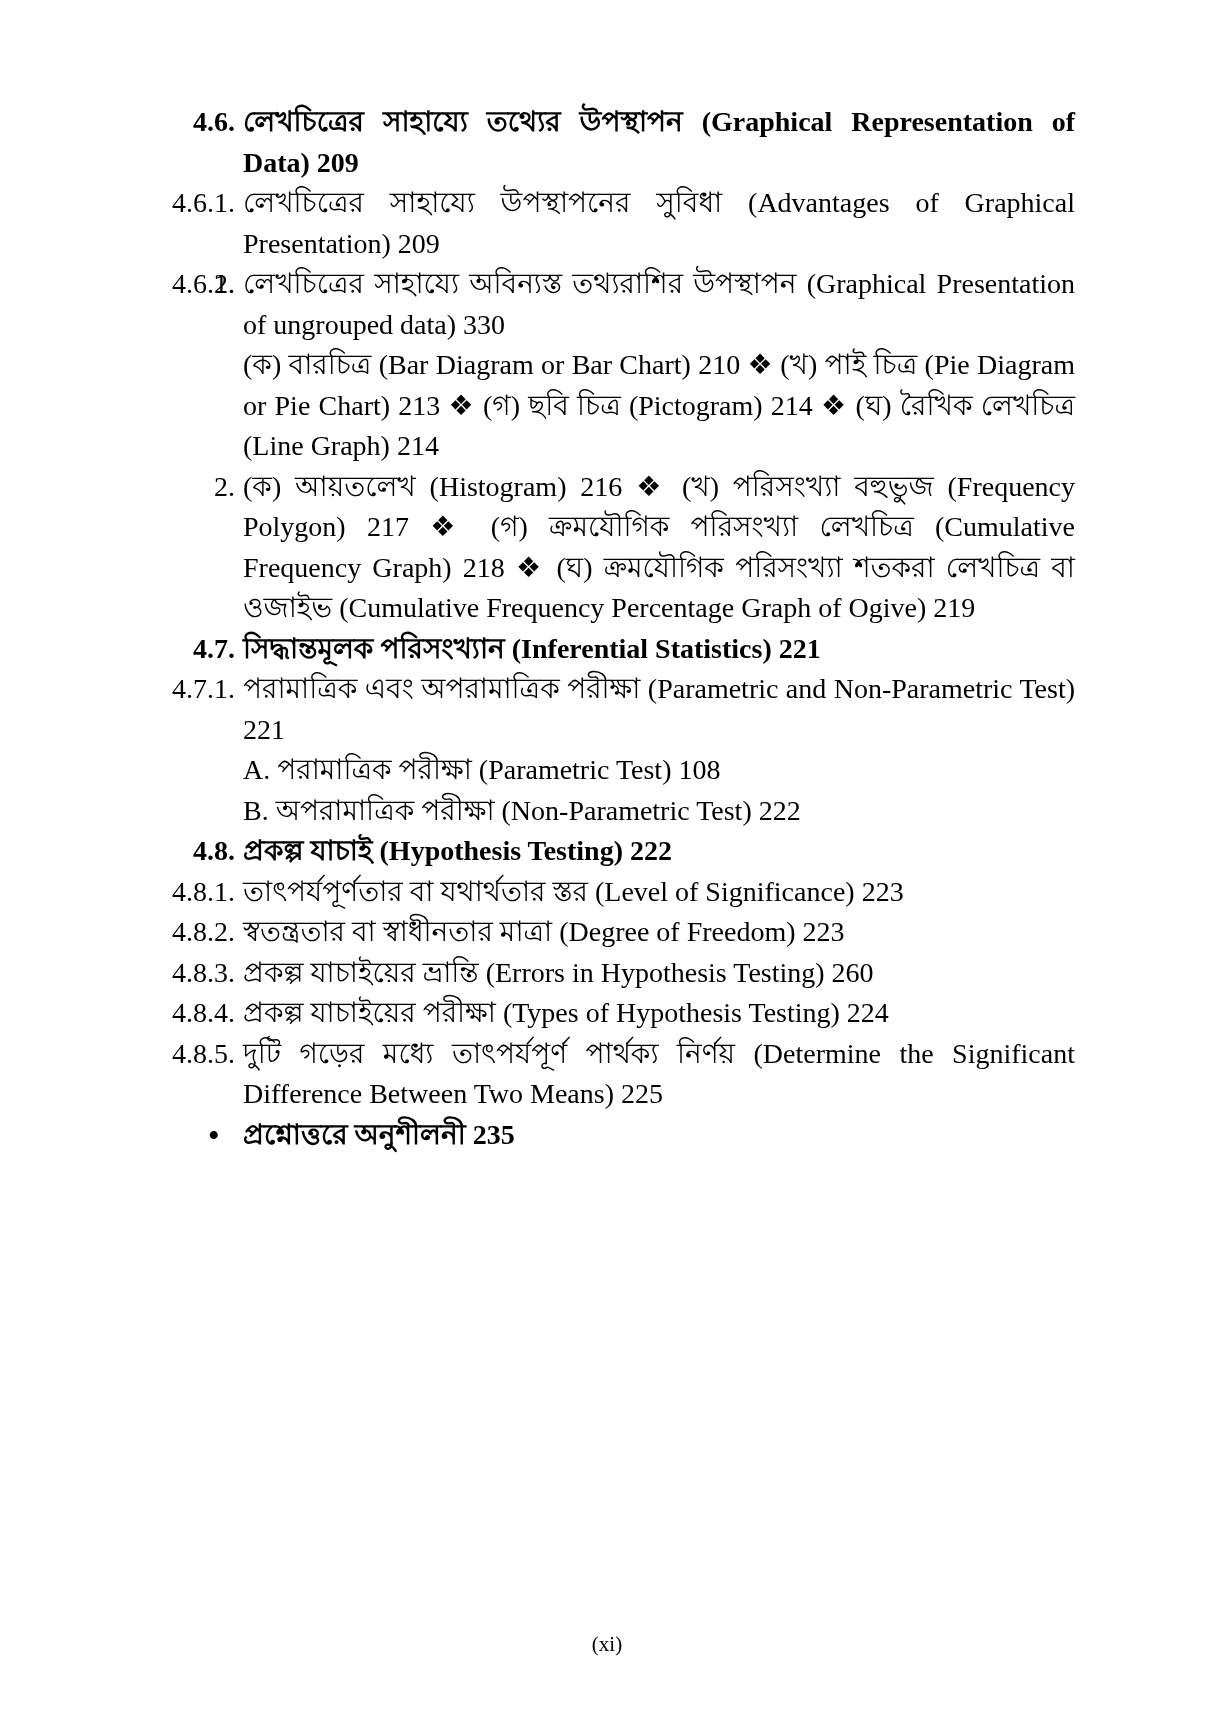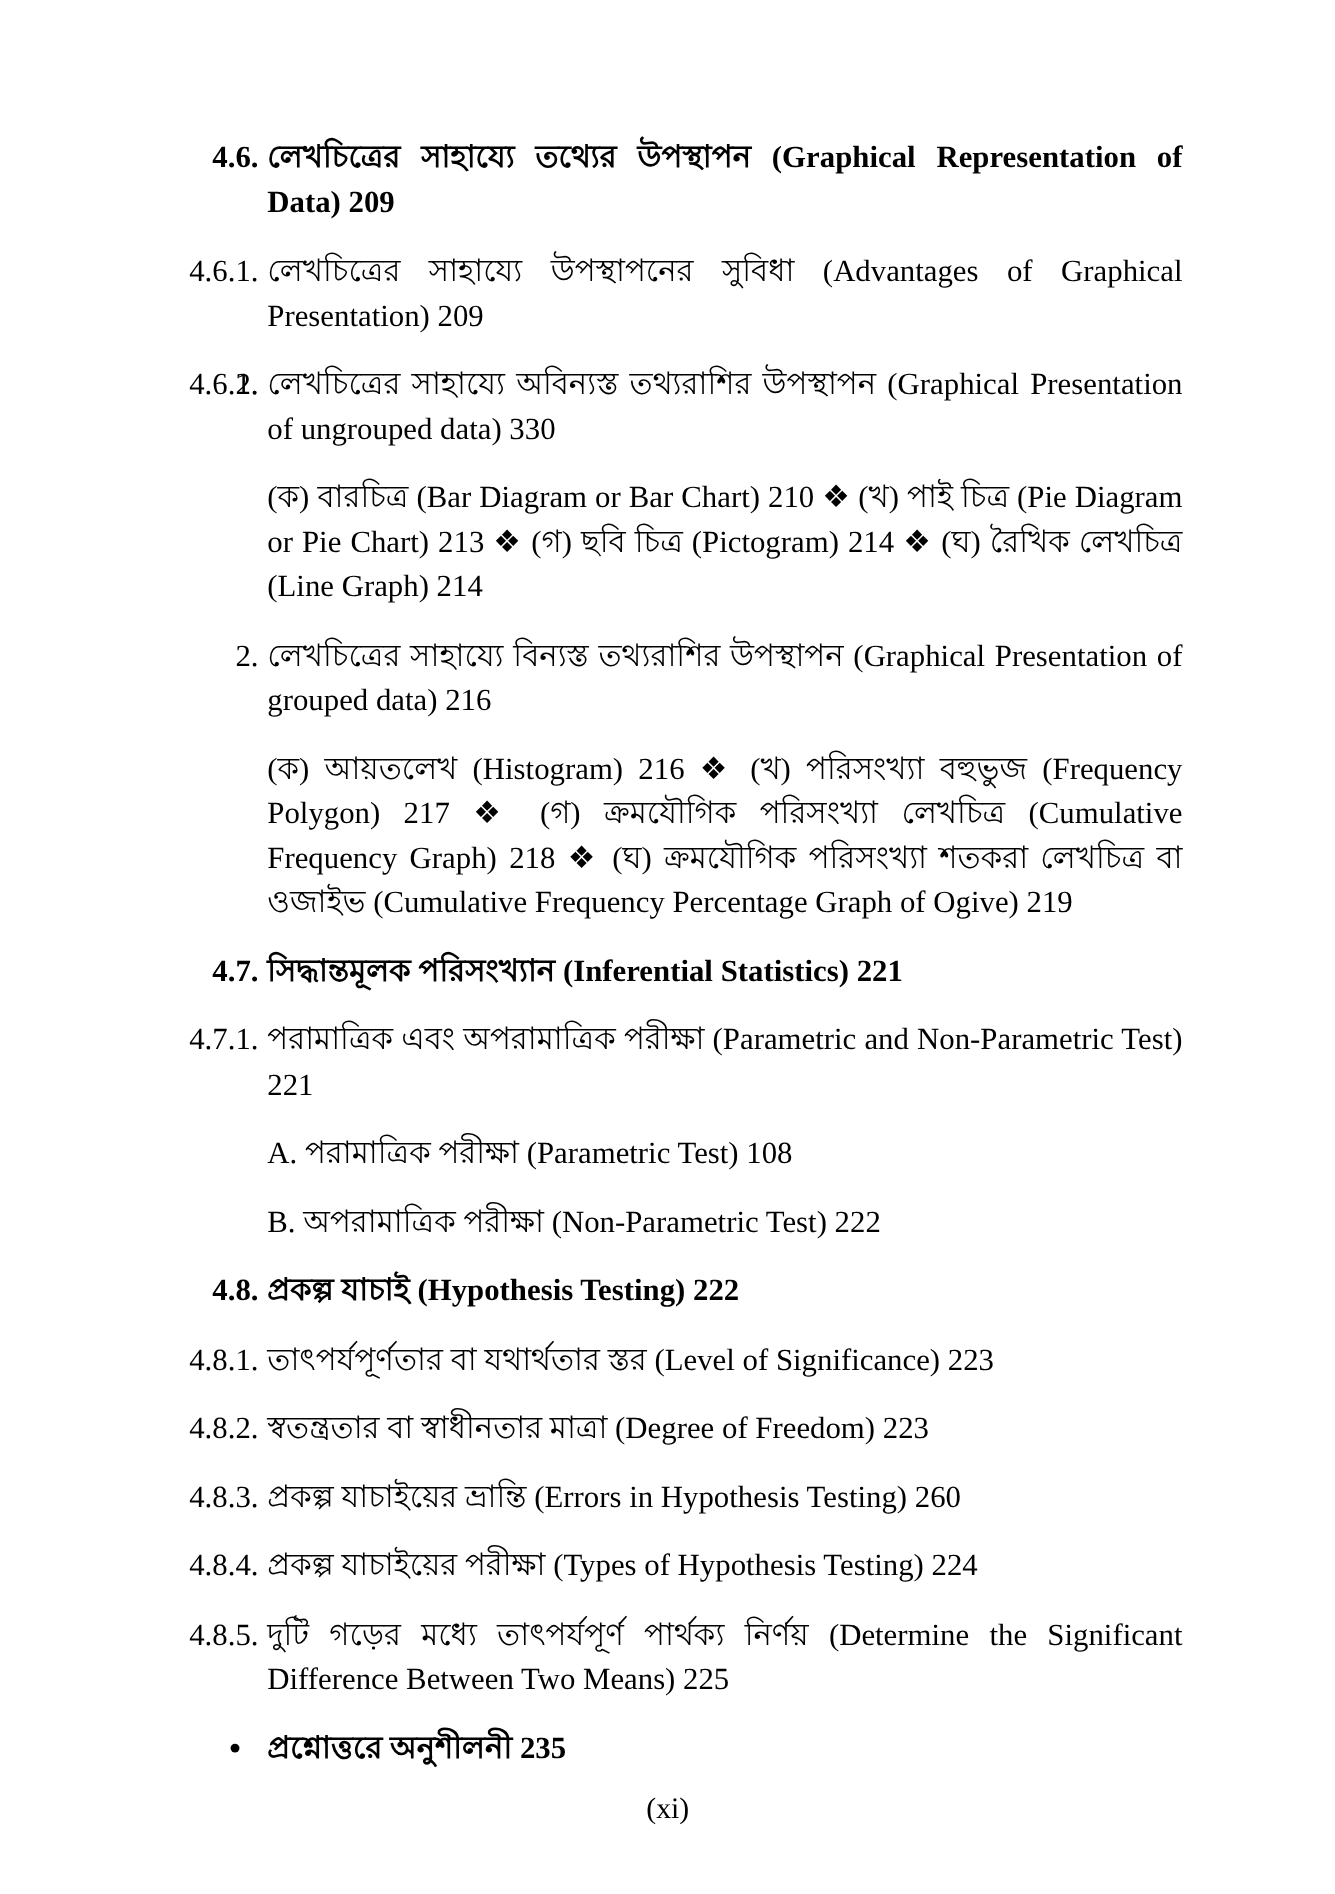--- a/index.html
+++ b/index.html
@@ -26,21 +26,20 @@
     top: 102px;
     width: 920px;
     font-size: 28px;
     line-height: 40.5px;
   }
   .entry {
     position: relative;
     padding-left: 88px;
     text-align: justify;
     text-justify: inter-word;
-    margin-top: 22px;
   }
   .entry .label {
     position: absolute;
     left: 0;
     top: 0;
     width: 80px;
     text-align: right;
     white-space: nowrap;
   }
   .entry.bold {
@@ -50,21 +49,21 @@
     box-sizing: border-box;
     padding-right: 16px;
     font-size: 30px;
   }
   .page-footer {
     position: absolute;
     top: 1626px;
     left: 0;
     width: 1214px;
     text-align: center;
-    font-size: 27px;
+    font-size: 21px;
     line-height: 36px;
   }
 </style>
 </head>
 <body>
 
 <div class="page">
 
   <main class="toc" id="toc-list">
 
@@ -87,21 +86,20 @@
       <span class="text">লেখচিত্রের সাহায্যে অবিন্যস্ত তথ্যরাশির উপস্থাপন (Graphical Presentation of ungrouped data) 330</span>
     </div>
 
     <div class="entry">
       <span class="label"></span>
       <span class="text">(ক) বারচিত্র (Bar Diagram or Bar Chart) 210 ❖ (খ) পাই চিত্র (Pie Diagram or Pie Chart) 213 ❖ (গ) ছবি চিত্র (Pictogram) 214 ❖ (ঘ) রৈখিক লেখচিত্র (Line Graph) 214</span>
     </div>
 
     <div class="entry">
       <span class="label">2.</span>
-      <span class="text">লেখচিত্রের সাহায্যে বিন্যস্ত তথ্যরাশির উপস্থাপন (Graphical Presentation of grouped data) 216</span>
     </div>
 
     <div class="entry">
       <span class="label"></span>
       <span class="text">(ক) আয়তলেখ (Histogram) 216 ❖ (খ) পরিসংখ্যা বহুভুজ (Frequency Polygon) 217 ❖ (গ) ক্রমযৌগিক পরিসংখ্যা লেখচিত্র (Cumulative Frequency Graph) 218 ❖ (ঘ) ক্রমযৌগিক পরিসংখ্যা শতকরা লেখচিত্র বা ওজাইভ (Cumulative Frequency Percentage Graph of Ogive) 219</span>
     </div>
 
     <div class="entry bold">
       <span class="label">4.7.</span>
       <span class="text">সিদ্ধান্তমূলক পরিসংখ্যান (Inferential Statistics) 221</span>

